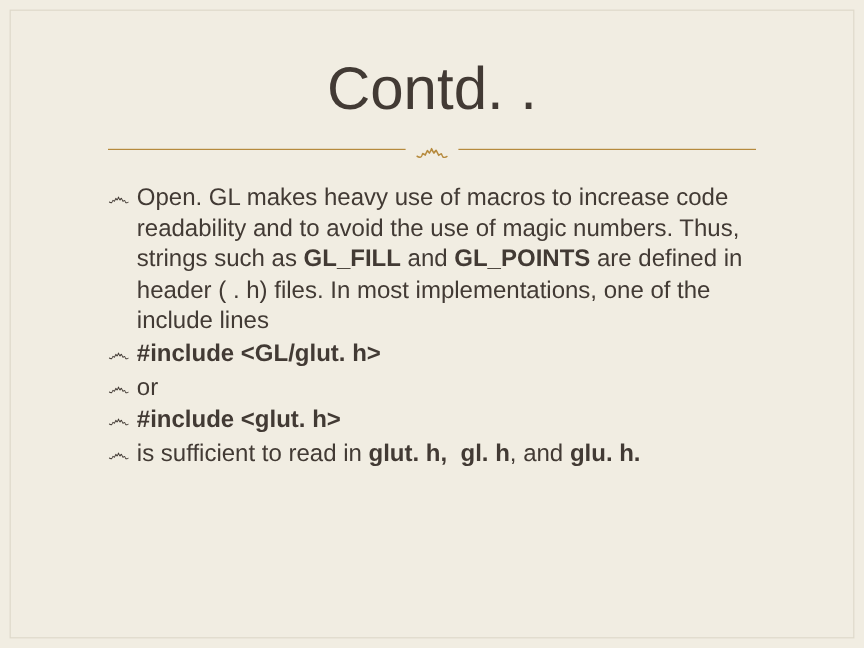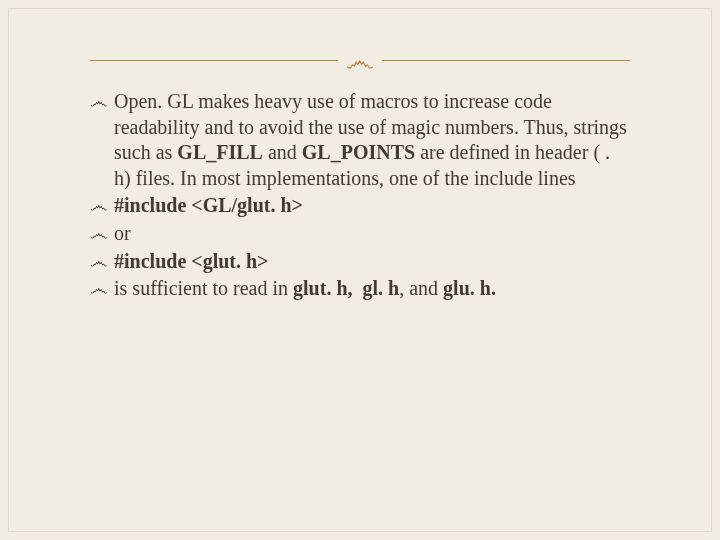--- a/index.html
+++ b/index.html
@@ -73,30 +73,30 @@
     flex: 0 0 auto;
     color: #423a34;
     font-size: 19px;
     line-height: 1.28;
     margin-right: 6px;
     position: relative;
     top: 1px;
   }
   .item-text {
     flex: 1 1 auto;
-    font-family: Liberation Serif, serif;
   }
 </style>
 </head>
 <body>
 
 <div class="inner-border"></div>
 
 <div class="slide">
 
+  <h1 class="title">Contd. .</h1>
 
   <div class="divider-row">
     <div class="rule"></div>
     <span class="center-glyph">෴</span>
     <div class="rule"></div>
   </div>
 
   <div class="content" id="content">
       <div class="item">
         <span class="bullet-glyph">෴</span>

